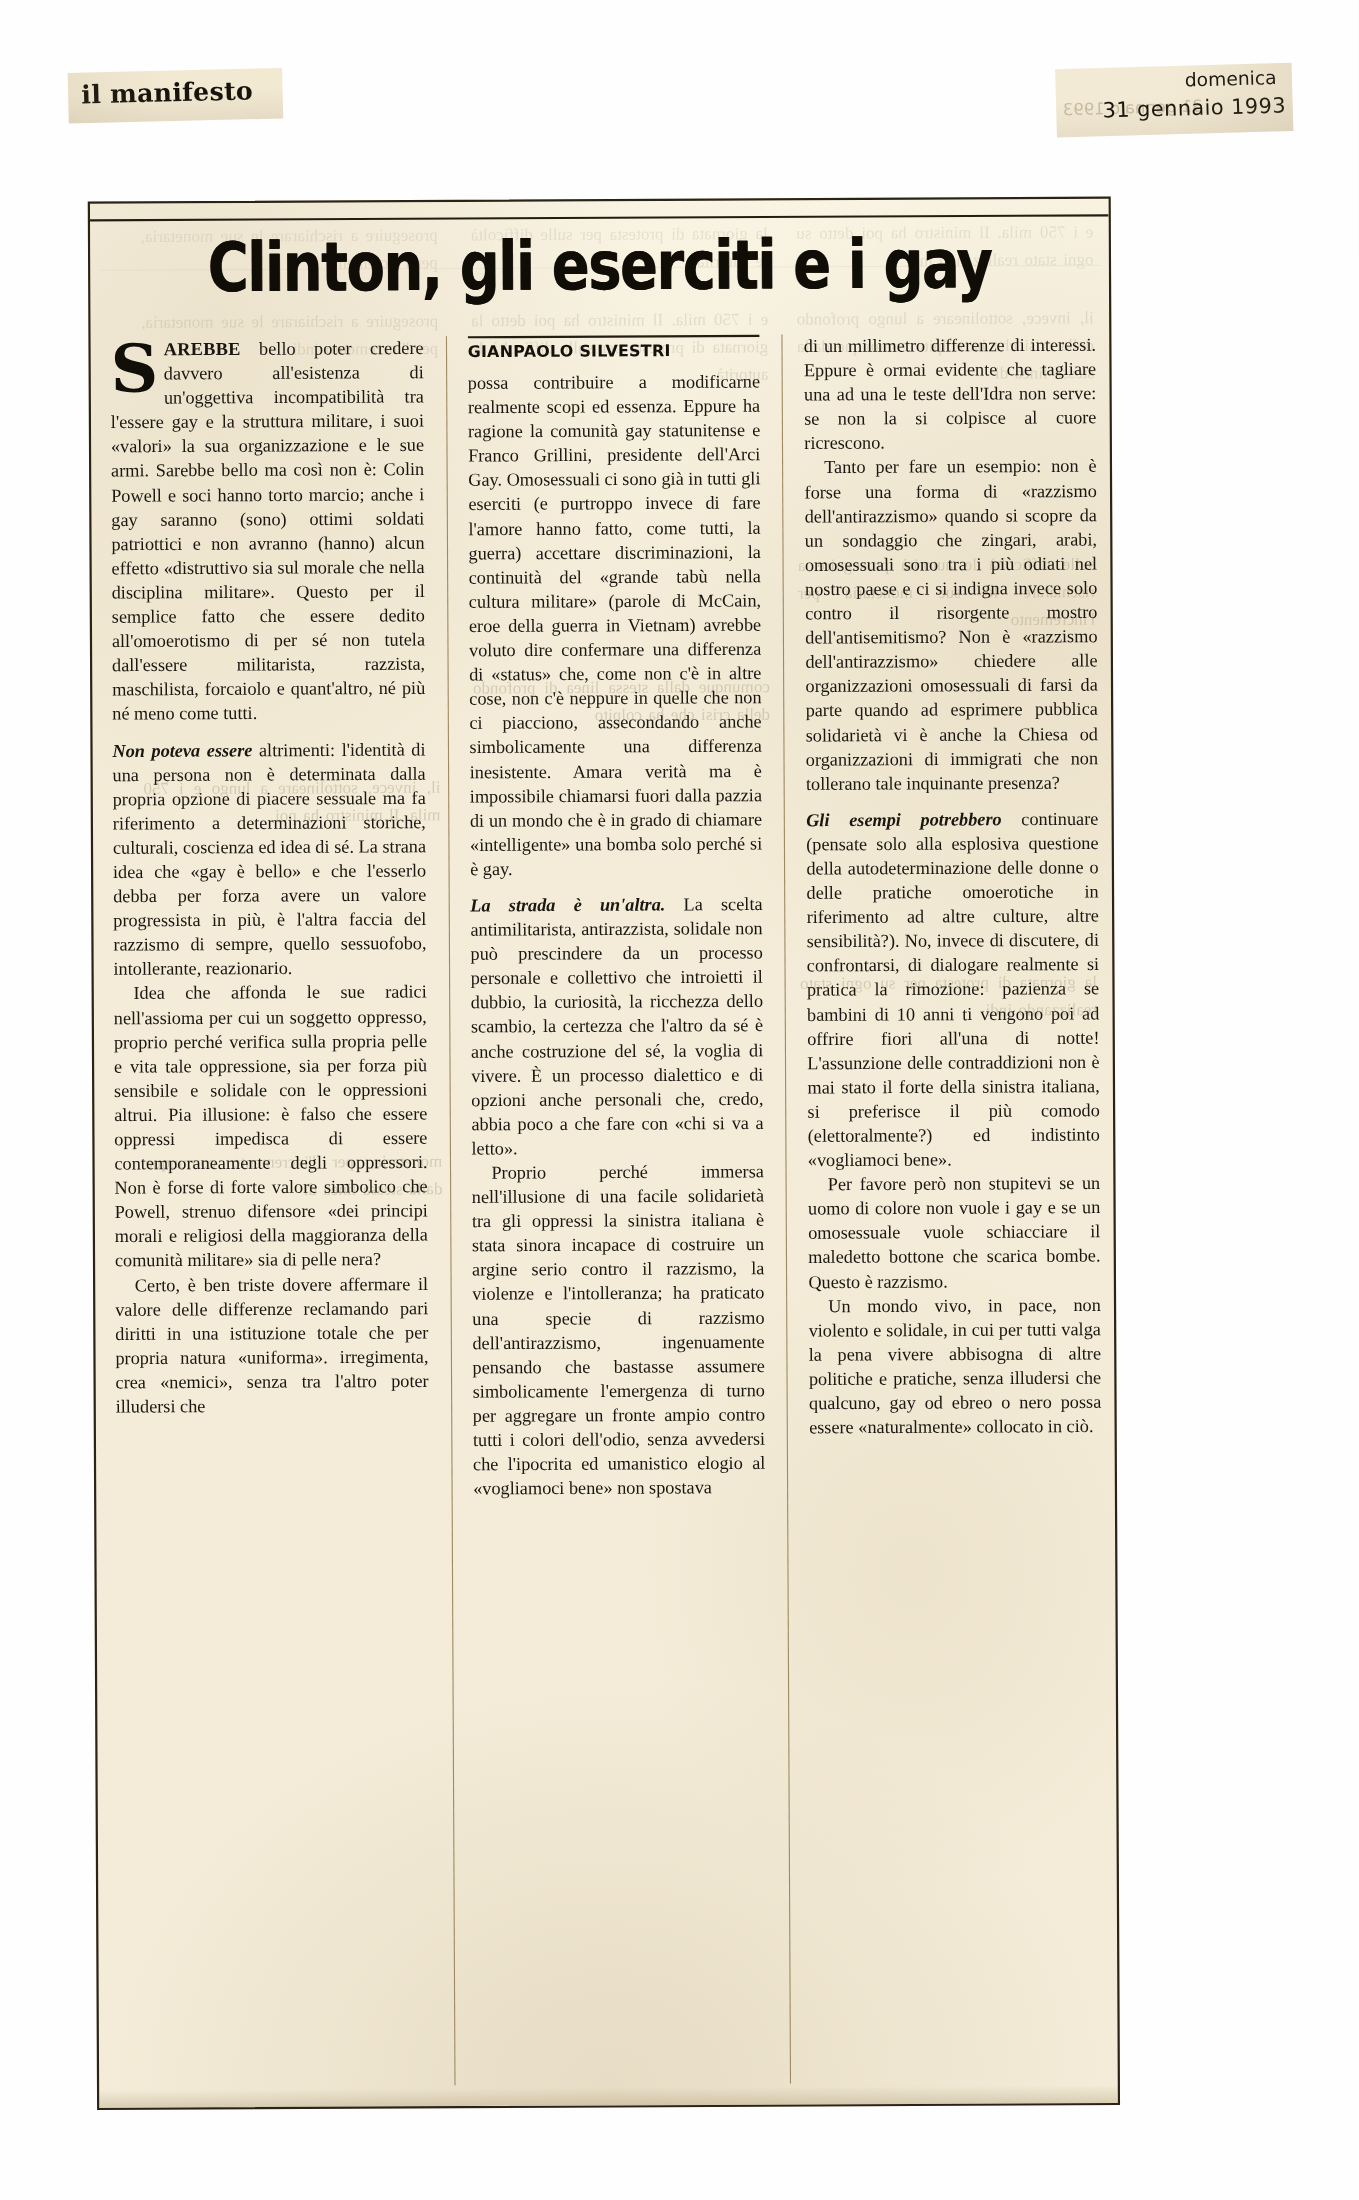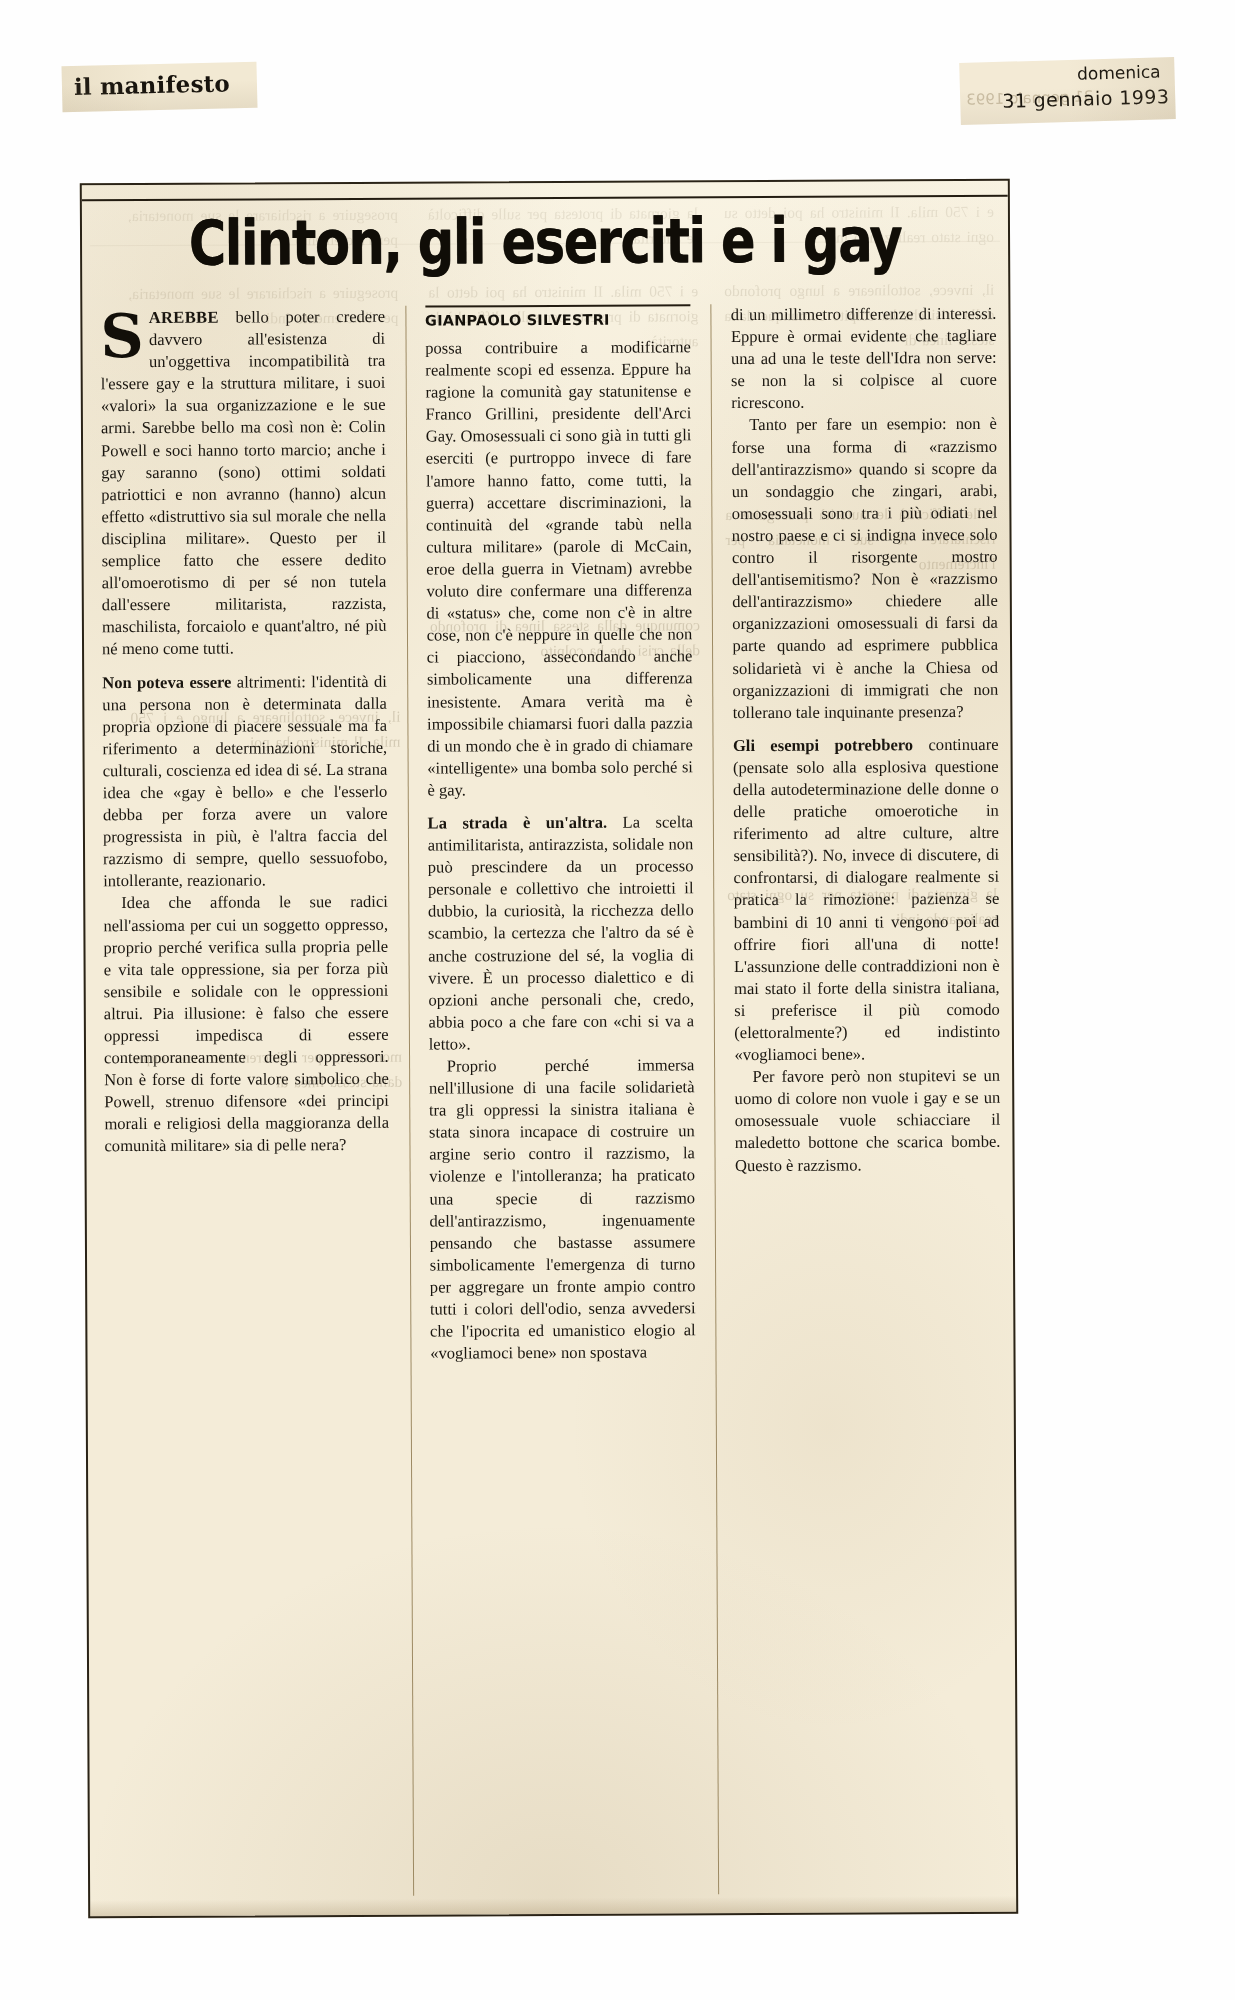--- a/index.html
+++ b/index.html
@@ -210,21 +210,21 @@
     text-justify: inter-word;
     color: #1a1610;
     hyphens: manual;
   }
   .col-inner p {
     margin: 0;
     text-indent: 18px;
   }
   .col-inner p.no-indent { text-indent: 0; }
   .col-inner p.spaced { margin-top: 11px; text-indent: 0; }
-  .lead-bold { font-weight: 700; }
+  .lead-bold { font-weight: 700; font-style: italic; }
 
   
   .dropcap-wrap { position: relative; }
   .dropcap {
     float: left;
     font-family: "DejaVu Serif", "Liberation Serif", serif;
     font-weight: 700;
     font-size: 60px;
     line-height: 50px;
     padding: 4px 5px 0 0;
@@ -303,20 +303,21 @@
   <div class="cols">
 
     <div class="col">
       <div class="col-inner">
         <p class="no-indent dropcap-wrap"><span class="dropcap">S</span><span class="smallcaps">AREBBE</span><span> bello poter credere davvero all'esistenza di un'oggettiva incompatibilità tra l'essere gay e la struttura militare, i suoi «valori» la sua organizzazione e le sue armi. Sarebbe bello ma così non è: Colin Powell e soci hanno torto marcio; anche i gay saranno (sono) ottimi soldati patriottici e non avranno (hanno) alcun effetto «distruttivo sia sul morale che nella disciplina militare». Questo per il semplice fatto che essere dedito all'omoerotismo di per sé non tutela dall'essere militarista, razzista, maschilista, forcaiolo e quant'altro, né più né meno come tutti.</span></p>
 
         <p class="spaced"><span class="lead-bold">Non poteva essere</span><span> altrimenti: l'identità di una persona non è determinata dalla propria opzione di piacere sessuale ma fa riferimento a determinazioni storiche, culturali, coscienza ed idea di sé. La strana idea che «gay è bello» e che l'esserlo debba per forza avere un valore progressista in più, è l'altra faccia del razzismo di sempre, quello sessuofobo, intollerante, reazionario.</span></p>
 
         <p>Idea che affonda le sue radici nell'assioma per cui un soggetto oppresso, proprio perché verifica sulla propria pelle e vita tale oppressione, sia per forza più sensibile e solidale con le oppressioni altrui. Pia illusione: è falso che essere oppressi impedisca di essere contemporaneamente degli oppressori. Non è forse di forte valore simbolico che Powell, strenuo difensore «dei principi morali e religiosi della maggioranza della comunità militare» sia di pelle nera?</p>
 
+        <p>Certo, è ben triste dovere affermare il valore delle differenze reclamando pari diritti in una istituzione totale che per propria natura «uniforma». irregimenta, crea «nemici», senza tra l'altro poter illudersi che</p>
       </div>
     </div>
 
     <div class="col">
       <div class="byline-box">
         <div class="byline-rule"></div>
         <div class="byline-name">GIANPAOLO SILVESTRI</div>
       </div>
       <div class="col-inner">
         <p class="no-indent">possa contribuire a modificarne realmente scopi ed essenza. Eppure ha ragione la comunità gay statunitense e Franco Grillini, presidente dell'Arci Gay. Omosessuali ci sono già in tutti gli eserciti (e purtroppo invece di fare l'amore hanno fatto, come tutti, la guerra) accettare discriminazioni, la continuità del «grande tabù nella cultura militare» (parole di McCain, eroe della guerra in Vietnam) avrebbe voluto dire confermare una differenza di «status» che, come non c'è in altre cose, non c'è neppure in quelle che non ci piacciono, assecondando anche simbolicamente una differenza inesistente. Amara verità ma è impossibile chiamarsi fuori dalla pazzia di un mondo che è in grado di chiamare «intelligente» una bomba solo perché si è gay.</p>
@@ -330,19 +331,20 @@
     <div class="col">
       <div class="col-inner">
         <p class="no-indent">di un millimetro differenze di interessi. Eppure è ormai evidente che tagliare una ad una le teste dell'Idra non serve: se non la si colpisce al cuore ricrescono.</p>
 
         <p>Tanto per fare un esempio: non è forse una forma di «razzismo dell'antirazzismo» quando si scopre da un sondaggio che zingari, arabi, omosessuali sono tra i più odiati nel nostro paese e ci si indigna invece solo contro il risorgente mostro dell'antisemitismo? Non è «razzismo dell'antirazzismo» chiedere alle organizzazioni omosessuali di farsi da parte quando ad esprimere pubblica solidarietà vi è anche la Chiesa od organizzazioni di immigrati che non tollerano tale inquinante presenza?</p>
 
         <p class="spaced"><span class="lead-bold">Gli esempi potrebbero</span><span> continuare (pensate solo alla esplosiva questione della autodeterminazione delle donne o delle pratiche omoerotiche in riferimento ad altre culture, altre sensibilità?). No, invece di discutere, di confrontarsi, di dialogare realmente si pratica la rimozione: pazienza se bambini di 10 anni ti vengono poi ad offrire fiori all'una di notte! L'assunzione delle contraddizioni non è mai stato il forte della sinistra italiana, si preferisce il più comodo (elettoralmente?) ed indistinto «vogliamoci bene».</span></p>
 
         <p>Per favore però non stupitevi se un uomo di colore non vuole i gay e se un omosessuale vuole schiacciare il maledetto bottone che scarica bombe. Questo è razzismo.</p>
 
+        <p>Un mondo vivo, in pace, non violento e solidale, in cui per tutti valga la pena vivere abbisogna di altre politiche e pratiche, senza illudersi che qualcuno, gay od ebreo o nero possa essere «naturalmente» collocato in ciò.</p>
       </div>
     </div>
 
   </div>
 
   <div class="clip-bottom-fade"></div>
 </div>
 
 </body></html>

